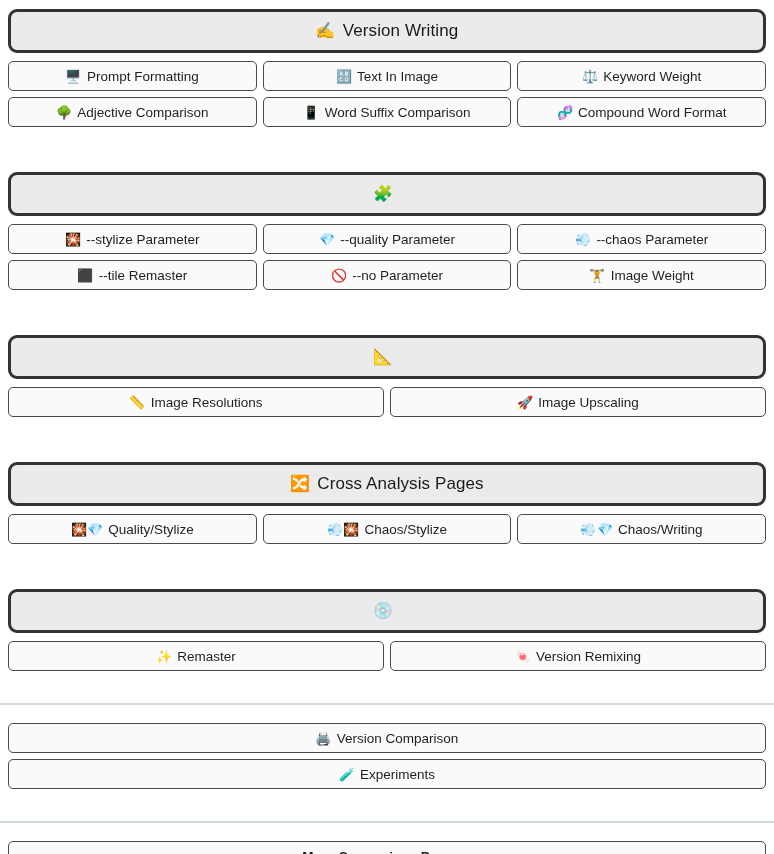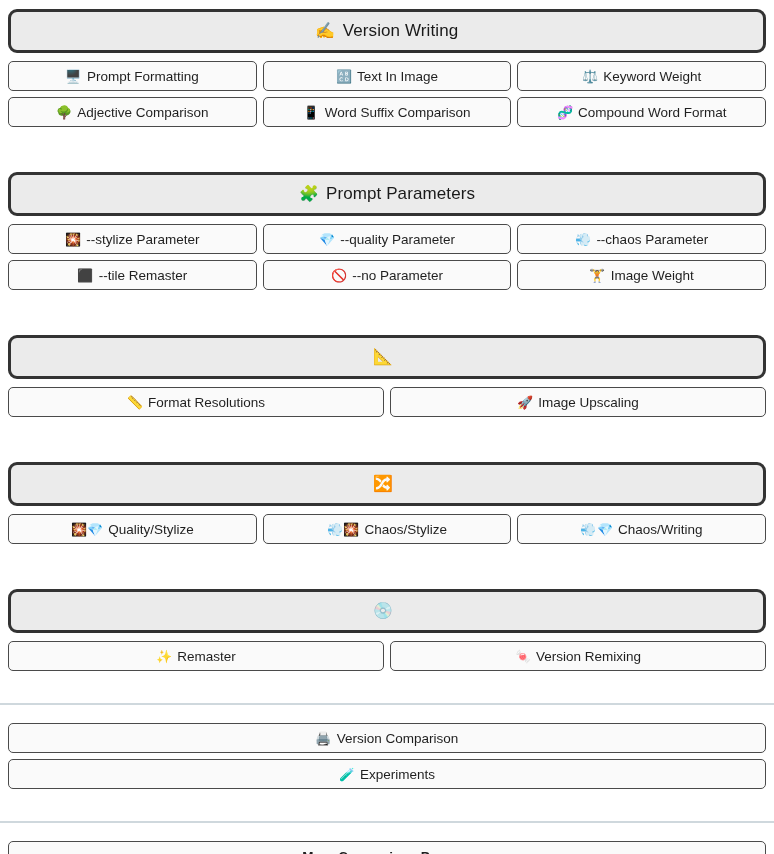--- a/index.html
+++ b/index.html
@@ -139,21 +139,20 @@
         <span>Compound Word Format</span>
       </div>
     </div>
   </div>
 
   <div class="section-gap"></div>
 
   <div class="section">
     <div class="cat-header">
       <span class="ico">🧩</span>
-      <span>Prompt Parameters</span>
     </div>
     <div class="btn-row">
       <div class="btn">
         <span class="ico">🎇</span>
         <span>--stylize Parameter</span>
       </div>
       <div class="btn">
         <span class="ico">💎</span>
         <span>--quality Parameter</span>
       </div>
@@ -180,34 +179,35 @@
 
   <div class="section-gap"></div>
 
   <div class="section">
     <div class="cat-header">
       <span class="ico">📐</span>
     </div>
     <div class="btn-row">
       <div class="btn">
         <span class="ico">📏</span>
-        <span>Format Resolutions</span>
+        <span>Image Resolutions</span>
       </div>
       <div class="btn">
         <span class="ico">🚀</span>
         <span>Image Upscaling</span>
       </div>
     </div>
   </div>
 
   <div class="section-gap"></div>
 
   <div class="section">
     <div class="cat-header">
       <span class="ico">🔀</span>
+      <span>Cross Analysis Pages</span>
     </div>
     <div class="btn-row">
       <div class="btn">
         <span class="ico dual">🎇💎</span>
         <span>Quality/Stylize</span>
       </div>
       <div class="btn">
         <span class="ico dual">💨🎇</span>
         <span>Chaos/Stylize</span>
       </div>

